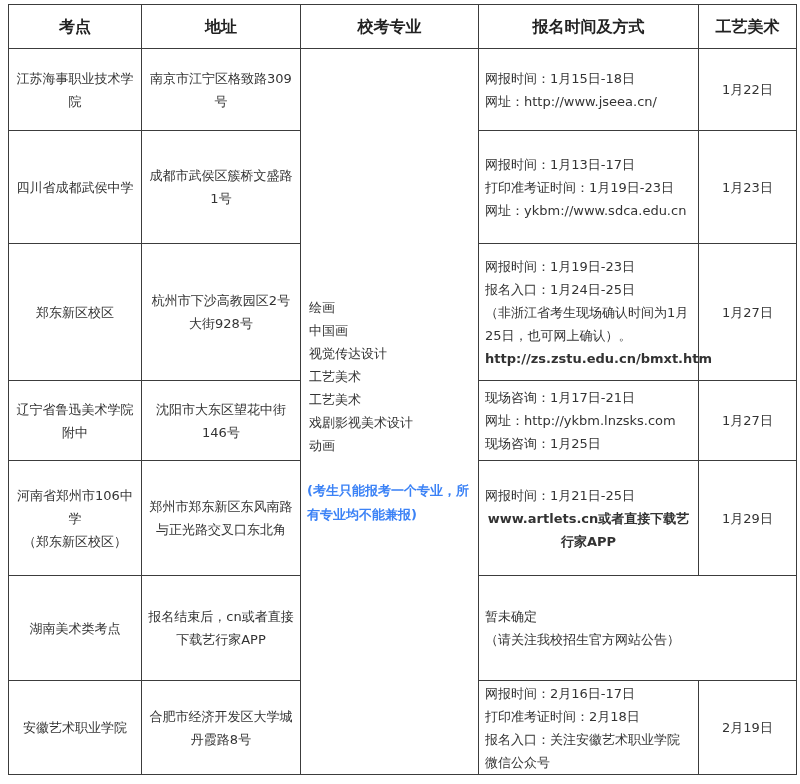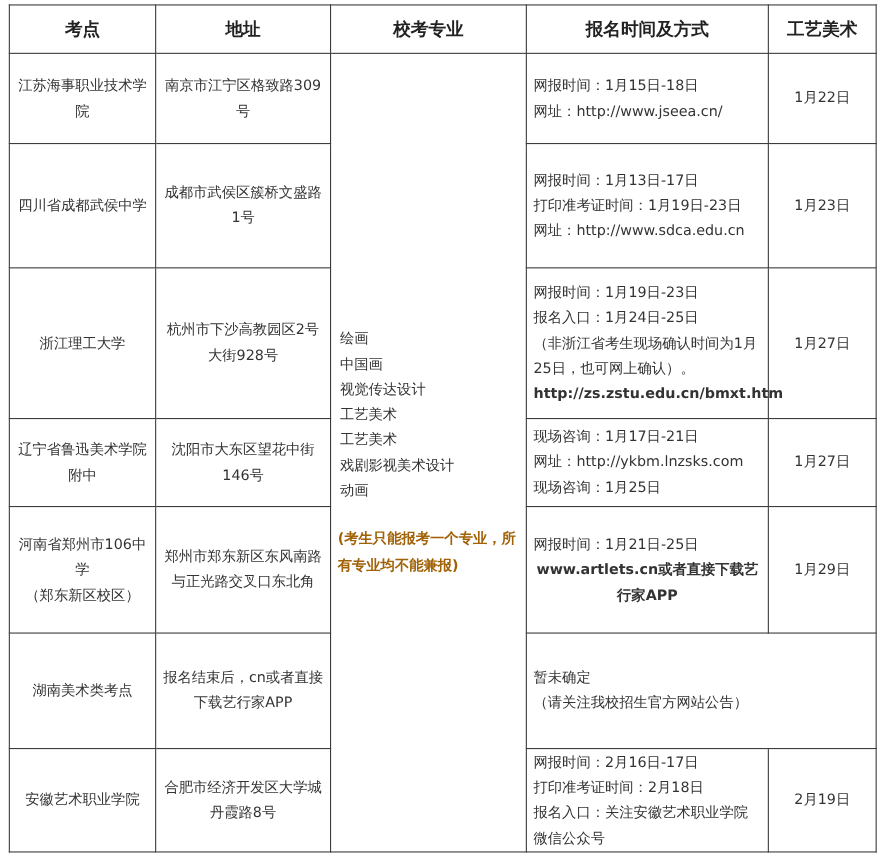--- a/index.html
+++ b/index.html
@@ -12,21 +12,21 @@
   table.exam-table td, table.exam-table th {
     border: 1.5px solid #3c3c3c; padding: 0 6px; vertical-align: middle;
     font-size: 13px; line-height: 23px; font-weight: normal;
   }
   th { font-size: 16px !important; font-weight: bold !important; color: #222; text-align: center; height: 43px; }
   td.c { text-align: center; }
   td.l { text-align: left; padding-left: 8px; }
   .line { display: block; }
   .line.center { text-align: center; font-weight: bold; }
   .major-list { padding-left: 2px; font-family: Liberation Serif, serif; }
-  .major-note { font-weight: bold; color: #a16207; margin-top: 22px; line-height: 24px; }
+  .major-note { font-weight: bold; color: #3b82f6; margin-top: 22px; line-height: 24px; }
   .pending { line-height: 26px; }
 </style>
 </head>
 <body>
 
 <table class="exam-table">
   <colgroup>
     <col style="width:133px">
     <col style="width:159px">
     <col style="width:178px">
@@ -63,27 +63,27 @@
     </td>
     <td class="c">1月22日</td>
   </tr>
 
   <tr style="height:113px">
     <td class="c">四川省成都武侯中学</td>
     <td class="c">成都市武侯区簇桥文盛路1号</td>
     <td class="l">
       <span class="line">网报时间：1月13日-17日</span>
       <span class="line">打印准考证时间：1月19日-23日</span>
-      <span class="line">网址：http://www.sdca.edu.cn</span>
+      <span class="line">网址：ykbm://www.sdca.edu.cn</span>
     </td>
     <td class="c">1月23日</td>
   </tr>
 
   <tr style="height:137px">
-    <td class="c">浙江理工大学</td>
+    <td class="c">郑东新区校区</td>
     <td class="c">杭州市下沙高教园区2号大街928号</td>
     <td class="l">
       <span class="line">网报时间：1月19日-23日</span>
       <span class="line">报名入口：1月24日-25日</span>
       <span class="line">（非浙江省考生现场确认时间为1月25日，也可网上确认）。</span>
       <span class="line center">http://zs.zstu.edu.cn/bmxt.htm</span>
     </td>
     <td class="c">1月27日</td>
   </tr>
 

